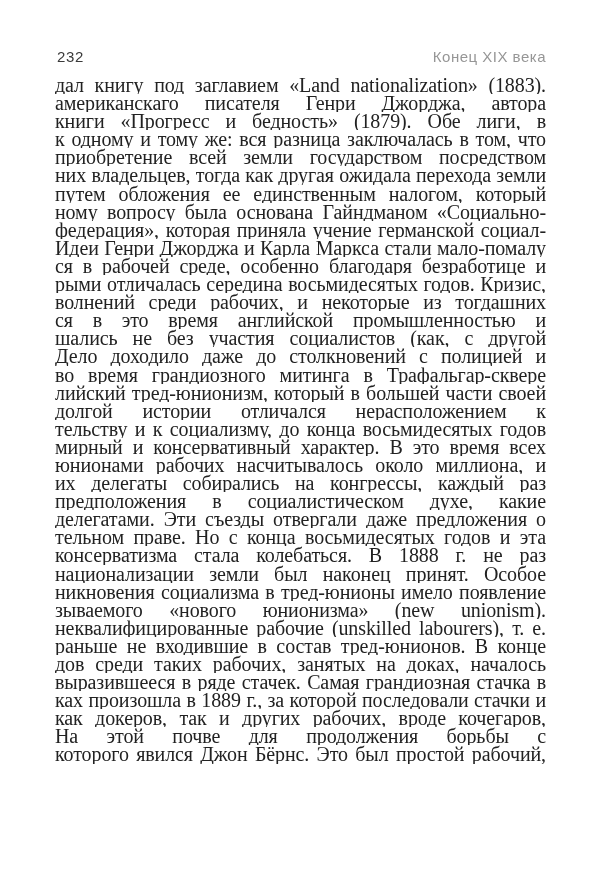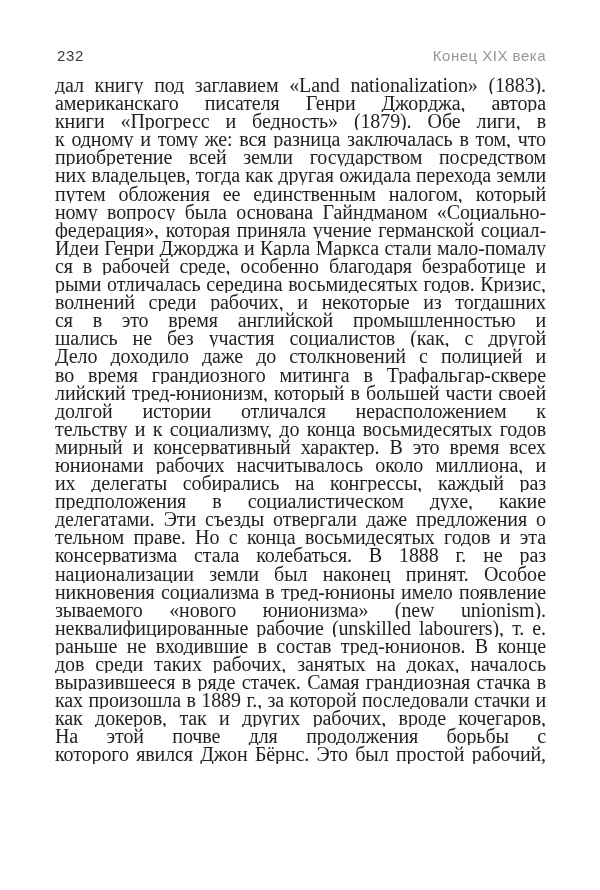--- a/index.html
+++ b/index.html
@@ -22,21 +22,21 @@
     font-family: "Liberation Serif", serif;
   }
   .header {
     position: absolute;
     left: 57px;
     right: 54px;
     top: 47px;
     height: 18px;
     display: flex;
     justify-content: space-between;
-    align-items: flex-start;
+    align-items: center;
     font-family: "Liberation Sans", sans-serif;
   }
   .pagenum {
     font-size: 15px;
     font-weight: 400;
     color: var(--pagenum);
     letter-spacing: 0.6px;
   }
   .runhead {
     font-size: 15px;

